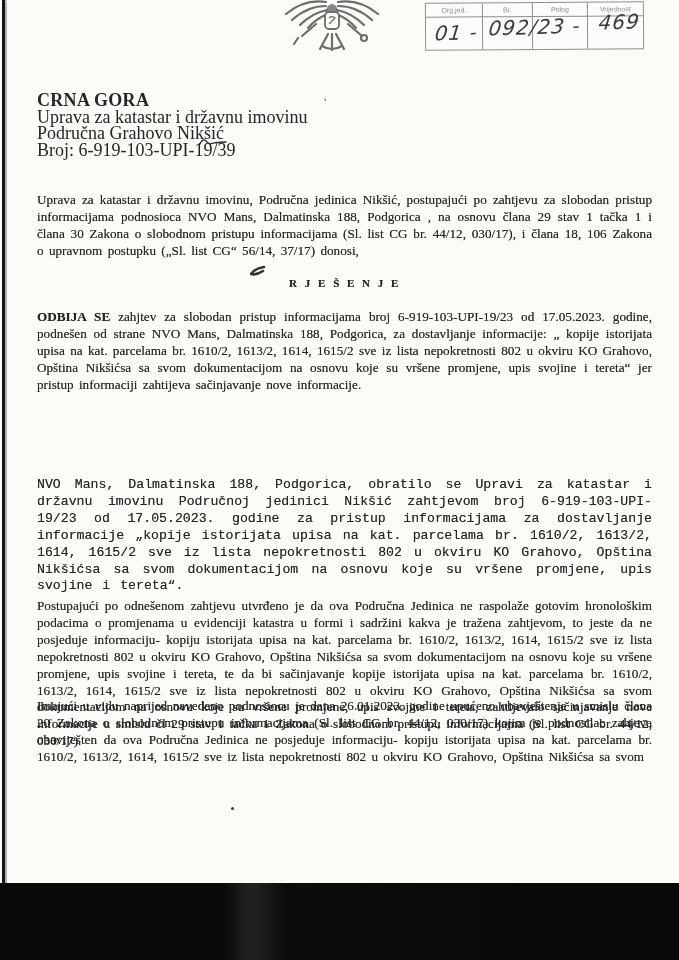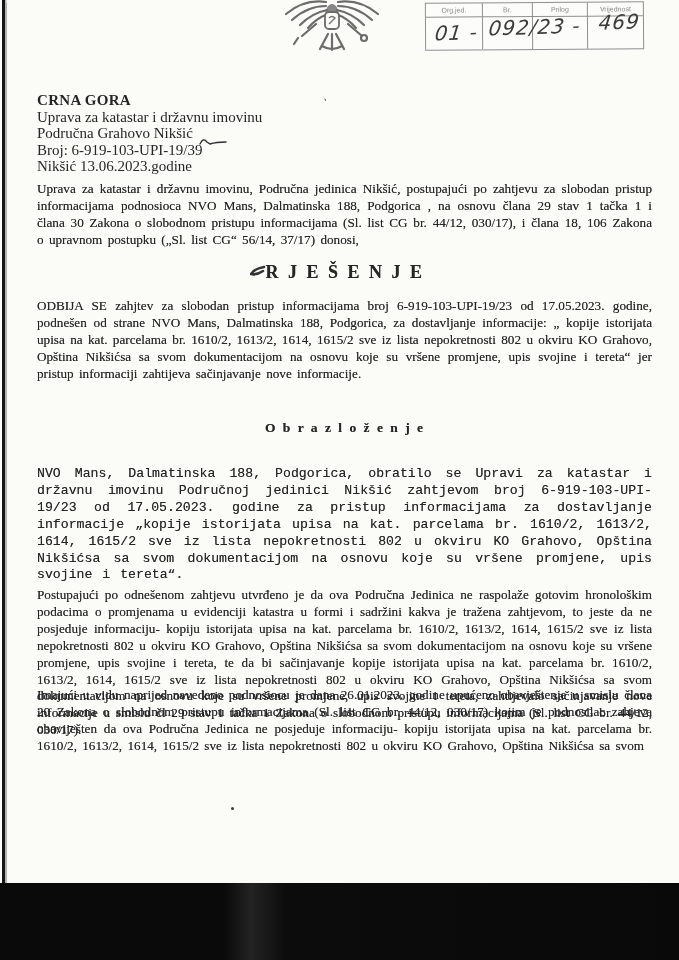--- a/index.html
+++ b/index.html
@@ -29,29 +29,29 @@
   }
   .stamp .cell:nth-child(4n){border-right:none;}
   .stamp .cell.vrow{border-bottom:none;}
   .hw-layer{position:absolute;left:425px;top:14px;width:217px;height:36px;transform:rotate(-2deg);
     font-family:"DejaVu Sans",sans-serif;font-style:italic;color:#3c3c3c;font-size:20px;letter-spacing:1px;}
   .hw-layer span{position:absolute;transform:skewX(-8deg);}
   .hw-1{left:10px;top:4px;}
   .hw-2{left:64px;top:1px;}
   .hw-3{left:174px;top:-1px;}
   
-  .letterhead{position:absolute;left:37px;top:92px;width:320px;font-size:15px;line-height:16.6px;}
+  .letterhead{position:absolute;left:37px;top:92px;width:320px;font-size:18px;line-height:16.6px;}
   .letterhead .bold{font-weight:bold;letter-spacing:.3px;}
   
   .para{position:absolute;left:37px;width:615px;font-size:13.2px;line-height:16.9px;
-    text-align:justify;word-spacing:2px;text-shadow:0 0 .4px rgba(20,20,20,.55);}
+    text-align:justify;word-spacing:2px;text-shadow:0 0 .4px rgba(20,20,20,.55);margin-top:11px;}
   .p-intro{top:181px;}
-  .h-decision{top:264px;text-align:center;font-weight:bold;letter-spacing:1.5px;font-size:18px;}
+  .h-decision{top:264px;text-align:center;font-weight:bold;letter-spacing:1.5px;font-size:11px;}
   .p-decision{top:298px;}
-  .p-decision .lead{font-weight:normal;}
+  .p-decision .lead{font-weight:bold;}
   .h-rationale{top:420px;text-align:center;font-weight:bold;letter-spacing:1px;font-size:13.5px;}
   .p-r0{top:466px;font-family:Liberation Mono, monospace;}
   .p-r1{top:587px;}
   .p-r2{top:687px;}
   
   .mark{position:absolute;color:#2e2e2e;}
   .mark-tick{left:322px;top:96px;font-size:12px;transform:rotate(18deg);}
   .mark-squiggle{left:198px;top:137px;}
   .mark-scribble{left:250px;top:265px;}
   .mark-dot{left:231px;top:807px;width:3px;height:3px;border-radius:50%;background:#3a3a3a;}
@@ -107,30 +107,28 @@
     <span class="hw-1">01 -</span>
     <span class="hw-2">092/23 -</span>
     <span class="hw-3">469</span>
   </div>
 
   <div class="letterhead">
     <div class="bold">CRNA GORA</div>
     <div>Uprava za katastar i državnu imovinu</div>
     <div>Područna Grahovo Nikšić</div>
     <div>Broj: 6-919-103-UPI-19/39</div>
-    <div>Nikšić 13.06.2023.godine</div>
   </div>
 
   <div class="para p-intro">Uprava za katastar i državnu imovinu, Područna jedinica Nikšić, postupajući po zahtjevu za slobodan pristup informacijama podnosioca NVO Mans, Dalmatinska 188, Podgorica , na osnovu člana 29 stav 1 tačka 1 i člana 30 Zakona o slobodnom pristupu informacijama (Sl. list CG br. 44/12, 030/17), i člana 18, 106 Zakona o upravnom postupku („Sl. list CG“ 56/14, 37/17)  donosi,</div>
 
   <div class="para h-decision">R J E Š E N J E</div>
 
   <div class="para p-decision"><span class="lead">ODBIJA SE</span><span> zahjtev za slobodan pristup informacijama broj 6-919-103-UPI-19/23 od 17.05.2023. godine, podnešen od strane NVO Mans, Dalmatinska 188, Podgorica, za dostavljanje informacije: „ kopije istorijata upisa na kat. parcelama br. 1610/2, 1613/2, 1614, 1615/2 sve iz lista nepokretnosti 802 u okviru KO Grahovo, Opština Nikšićsa sa svom dokumentacijom na osnovu koje su vršene promjene, upis svojine i tereta“ jer pristup informaciji zahtijeva sačinjavanje nove informacije.</span></div>
 
-  <div class="para h-rationale">O b r a z l o ž e n j e</div>
 
   <div class="para p-r0">NVO Mans, Dalmatinska 188, Podgorica, obratilo se Upravi  za katastar i državnu imovinu Područnoj jedinici Nikšić zahtjevom broj 6-919-103-UPI-19/23 od 17.05.2023. godine za pristup informacijama za dostavljanje informacije „kopije istorijata upisa na kat. parcelama br. 1610/2, 1613/2, 1614, 1615/2 sve iz lista nepokretnosti 802 u okviru KO Grahovo, Opština Nikšićsa sa svom dokumentacijom na osnovu koje su vršene promjene, upis svojine i tereta“.</div>
   <div class="para p-r1">Postupajući po odnešenom zahtjevu utvrđeno je da ova Područna Jedinica ne raspolaže gotovim hronološkim podacima o promjenama u evidenciji katastra u formi i sadržini kakva je tražena zahtjevom, to jeste da ne posjeduje informaciju- kopiju istorijata upisa na kat. parcelama br. 1610/2, 1613/2, 1614, 1615/2 sve iz lista nepokretnosti 802 u okviru KO Grahovo, Opština Nikšićsa sa svom dokumentacijom na osnovu koje su vršene promjene, upis svojine i tereta,  te da bi sačinjavanje kopije istorijata upisa na kat. parcelama br. 1610/2, 1613/2, 1614, 1615/2 sve iz lista nepokretnosti 802 u okviru KO Grahovo, Opština Nikšićsa sa svom dokumentacijom na osnovu koje su vršene promjene, upis svojine i tereta, zahtijevalo sačinjavanje nove informacije u smislu čl 29 stav 1 tačka 1 Zakona o slobodnom pristupu informacijama (Sl. list CG br. 44/12, 030/17).</div>
   <div class="para p-r2">Imajući u vidu naprijed navedeno podnosiocu je dana 26.01.2023. godine upućeno obavještenje u smislu člana 20 Zakona o slobodnom pristupu informacijama (Sl. list CG br. 44/12, 030/17) kojim je podnosilac zahjeva obaviješten da ova Područna Jedinica ne posjeduje informaciju- kopiju istorijata upisa na kat. parcelama br. 1610/2, 1613/2, 1614, 1615/2 sve iz lista nepokretnosti 802 u okviru KO Grahovo, Opština Nikšićsa sa svom</div>
 
   <span class="mark mark-tick">`</span>
   <svg class="mark mark-squiggle" width="30" height="10" viewBox="0 0 30 10">
     <path d="M2,7 q3,-7 7,-2 l3,2 q6,-2 16,-2" stroke="#2e2e2e" stroke-width="1.4" fill="none" stroke-linecap="round"></path>
   </svg>
   <svg class="mark mark-scribble" width="16" height="12" viewBox="0 0 16 12">

